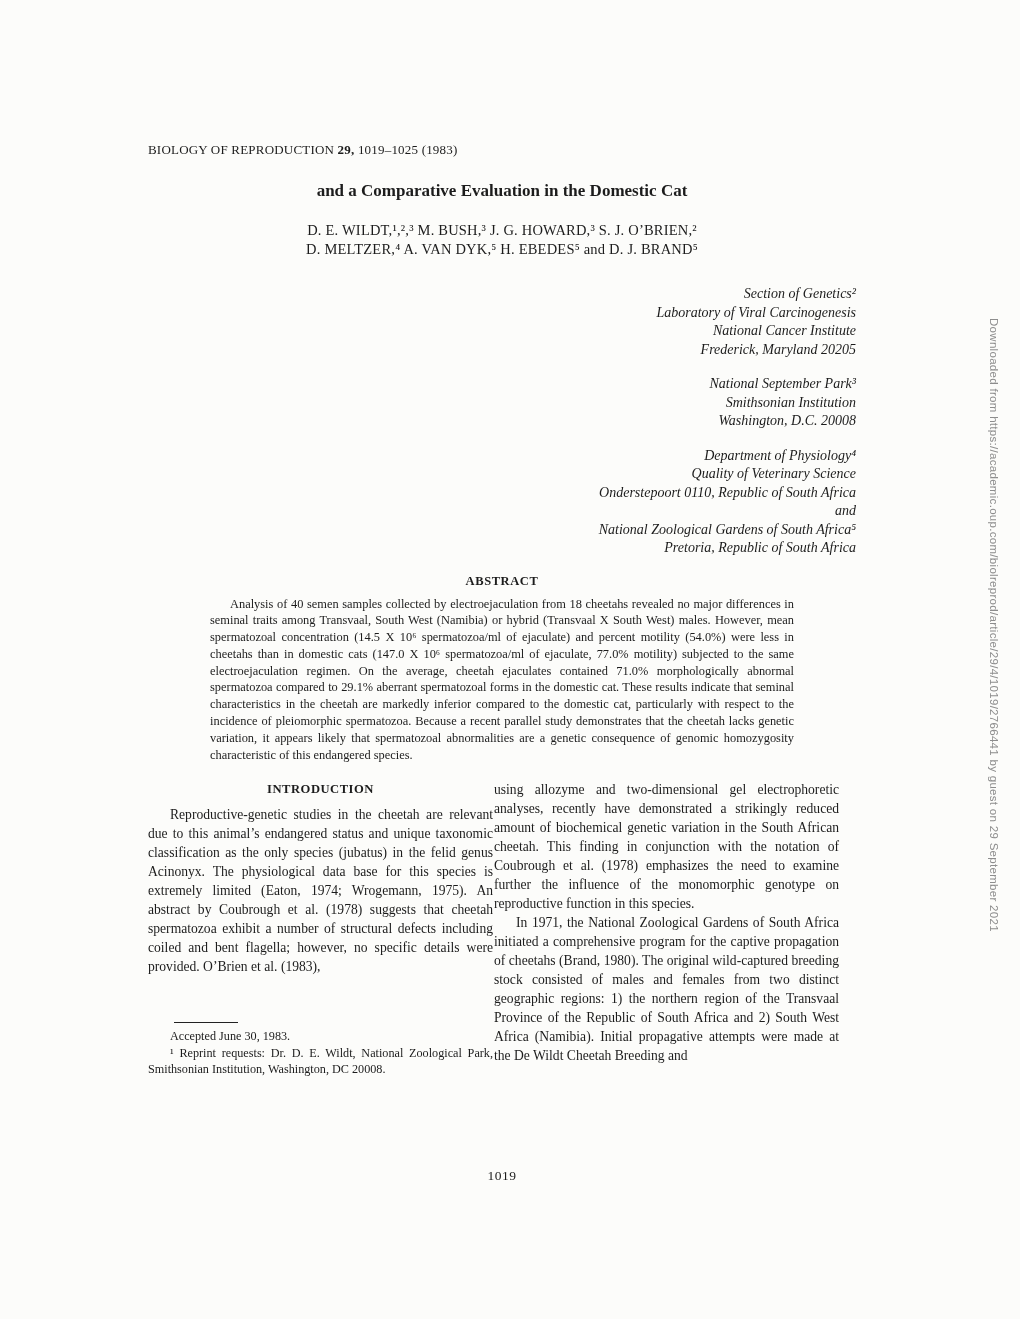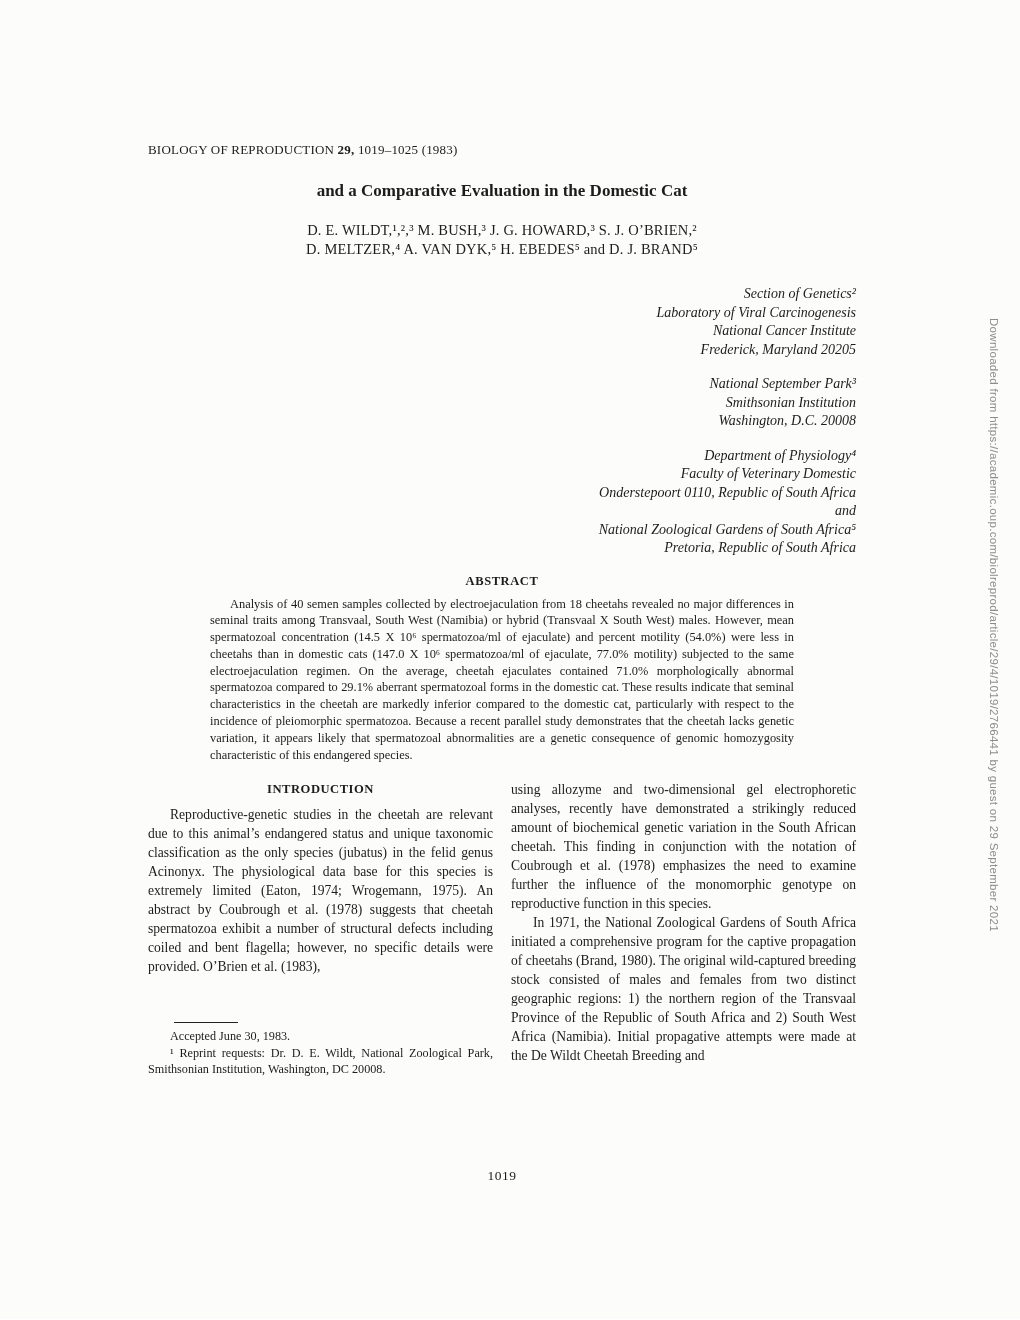--- a/index.html
+++ b/index.html
@@ -55,21 +55,21 @@
     margin:7px auto 0 auto;
     width:584px;
     font-size:12.4px;
     line-height:16.8px;
     text-align:justify;
     text-indent:20px;
   }
   .columns{
     margin-top:17px;
     display:flex;
-    gap:18px;
+    gap:1px;
   }
   .col{
     width:345px;
     font-size:13.6px;
     line-height:19px;
     text-align:justify;
   }
   .section-heading{
     text-align:center;
     font-weight:bold;
@@ -142,21 +142,21 @@
         <div>National Cancer Institute</div>
         <div>Frederick, Maryland 20205</div>
       </div>
       <div class="affil-block">
         <div>National September Park³</div>
         <div>Smithsonian Institution</div>
         <div>Washington, D.C. 20008</div>
       </div>
       <div class="affil-block">
         <div>Department of Physiology⁴</div>
-        <div>Faculty of Veterinary Domestic</div>
+        <div>Quality of Veterinary Science</div>
         <div>Onderstepoort 0110, Republic of South Africa</div>
         <div>and</div>
         <div>National Zoological Gardens of South Africa⁵</div>
         <div>Pretoria, Republic of South Africa</div>
       </div>
     </div>
 
     <div class="abstract-heading">ABSTRACT</div>
     <div class="abstract-text">Analysis of 40 semen samples collected by electroejaculation from 18 cheetahs revealed no major differences in seminal traits among Transvaal, South West (Namibia) or hybrid (Transvaal X South West) males. However, mean spermatozoal concentration (14.5 X 10⁶ spermatozoa/ml of ejaculate) and percent motility (54.0%) were less in cheetahs than in domestic cats (147.0 X 10⁶ spermatozoa/ml of ejaculate, 77.0% motility) subjected to the same electroejaculation regimen. On the average, cheetah ejaculates contained 71.0% morphologically abnormal spermatozoa compared to 29.1% aberrant spermatozoal forms in the domestic cat. These results indicate that seminal characteristics in the cheetah are markedly inferior compared to the domestic cat, particularly with respect to the incidence of pleiomorphic spermatozoa. Because a recent parallel study demonstrates that the cheetah lacks genetic variation, it appears likely that spermatozoal abnormalities are a genetic consequence of genomic homozygosity characteristic of this endangered species.</div>
 

